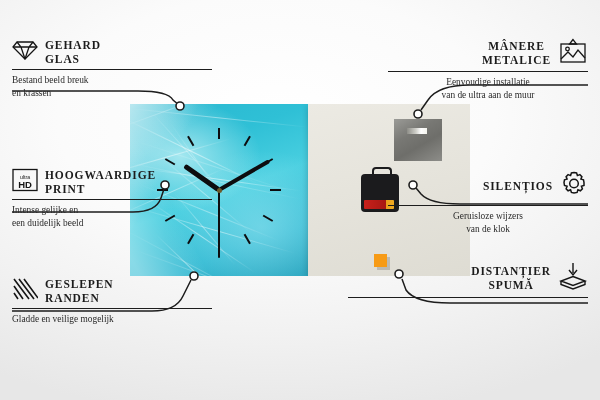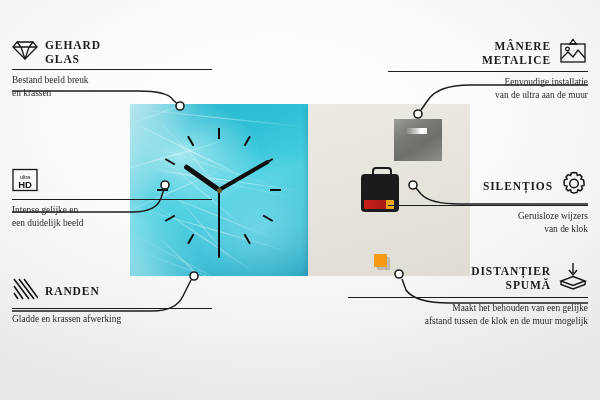--- a/index.html
+++ b/index.html
@@ -113,21 +113,21 @@
     font-size: 11.5px; letter-spacing: .9px;
     color: #1c1c1c; font-weight: 700;
     line-height: 1.22;
   }
   .feat .rule {
     height: 1px; background: #1d1d1d; margin: 3px 0 4px;
   }
   .feat .desc {
     font-size: 9.4px; color: #2a2a2a; line-height: 1.35;
   }
-  .feat.right .title, .feat.right .desc { text-align: right; }
+  .feat.right .title, .feat.right .desc { text-align: center; }
   .ico { flex: 0 0 auto; color: #151515; display: block; }
   
   #wires { position: absolute; left: 0; top: 0; width: 600px; height: 400px; pointer-events: none; }
 </style>
 </head>
 <body>
 
 <div id="stage">
 
   <div class="photo">
@@ -243,42 +243,47 @@
 
   <div class="feat left" style="left:12px; top:168px;">
     <div class="head">
       <span class="ico">
         <svg width="26" height="24" viewBox="0 0 26 24">
           <rect x="1" y="1.5" width="24" height="21" fill="none" stroke="#151515" stroke-width="1.3"></rect>
           <text x="13" y="10.5" font-family="Liberation Sans, sans-serif" font-size="5.2" text-anchor="middle" fill="#151515">ultra</text>
           <text x="13" y="19.5" font-family="Liberation Sans, sans-serif" font-size="9.5" font-weight="bold" text-anchor="middle" fill="#151515">HD</text>
         </svg>
       </span>
+      <div class="title">
+        <div>HOOGWAARDIGE</div>
+        <div>PRINT</div>
+      </div>
     </div>
     <div class="rule"></div>
     <div class="desc">
       <div>Intense gelijke en</div>
       <div>een duidelijk beeld</div>
     </div>
   </div>
 
   <div class="feat left" style="left:12px; top:277px;">
     <div class="head">
       <span class="ico">
         <svg width="26" height="24" viewBox="0 0 26 24" stroke="#151515" stroke-width="1.6" fill="none">
           <path d="M2 2 L17 22 M7 2 L22 22 M12 2 L26 21 M2 9 L11 22 M2 16 L6 22"></path>
         </svg>
       </span>
       <div class="title">
+        <div>GESLEPEN</div>
         <div>RANDEN</div>
       </div>
     </div>
     <div class="rule"></div>
     <div class="desc">
-      <div>Gladde en krassen afwerking</div>
+      <div>Gladde en veilige mogelijk</div>
     </div>
   </div>
 
   <div class="feat right" style="left:388px; top:38px;">
     <div class="head">
       <div class="title">
         <div>MÂNERE</div>
         <div>METALICE</div>
       </div>
       <span class="ico">
@@ -327,19 +332,15 @@
       </div>
       <span class="ico">
         <svg width="30" height="28" viewBox="0 0 30 28" fill="none" stroke="#151515" stroke-width="1.4">
           <path d="M15 1 V11 M11 8 L15 13 L19 8"></path>
           <path d="M15 14.5 L27 19 L15 23.5 L3 19 Z"></path>
           <path d="M3 19 V22.5 L15 27 L27 22.5 V19"></path>
         </svg>
       </span>
     </div>
     <div class="rule"></div>
-    <div class="desc">
-      <div>Maakt het behouden van een gelijke</div>
-      <div>afstand tussen de klok en de muur mogelijk</div>
-    </div>
   </div>
 
 </div>
 
 </body></html>

